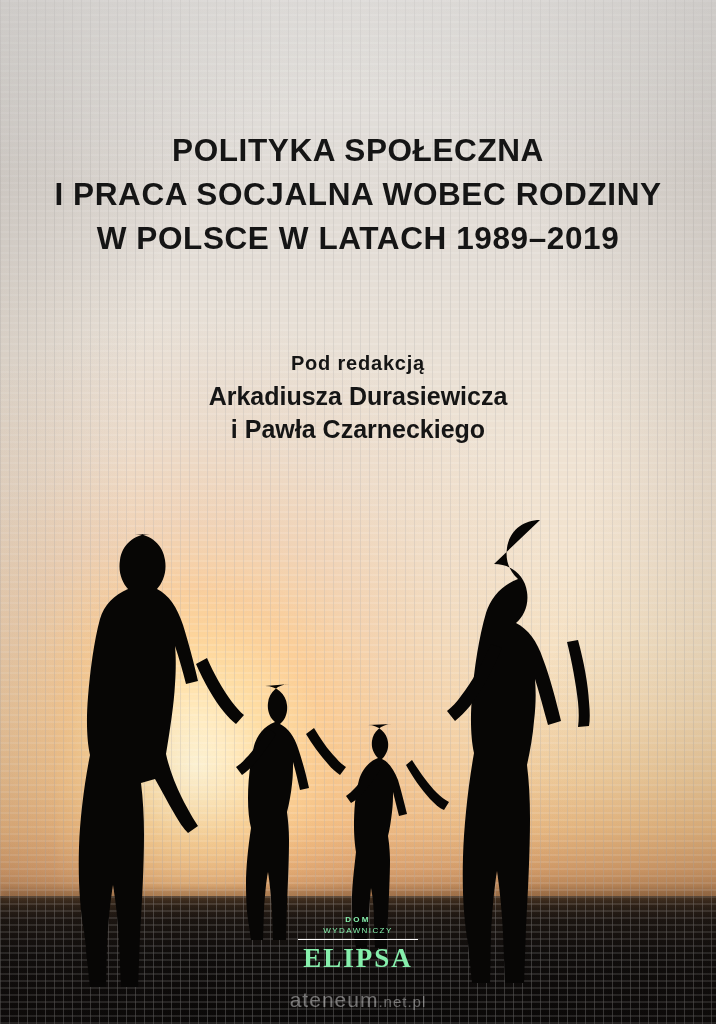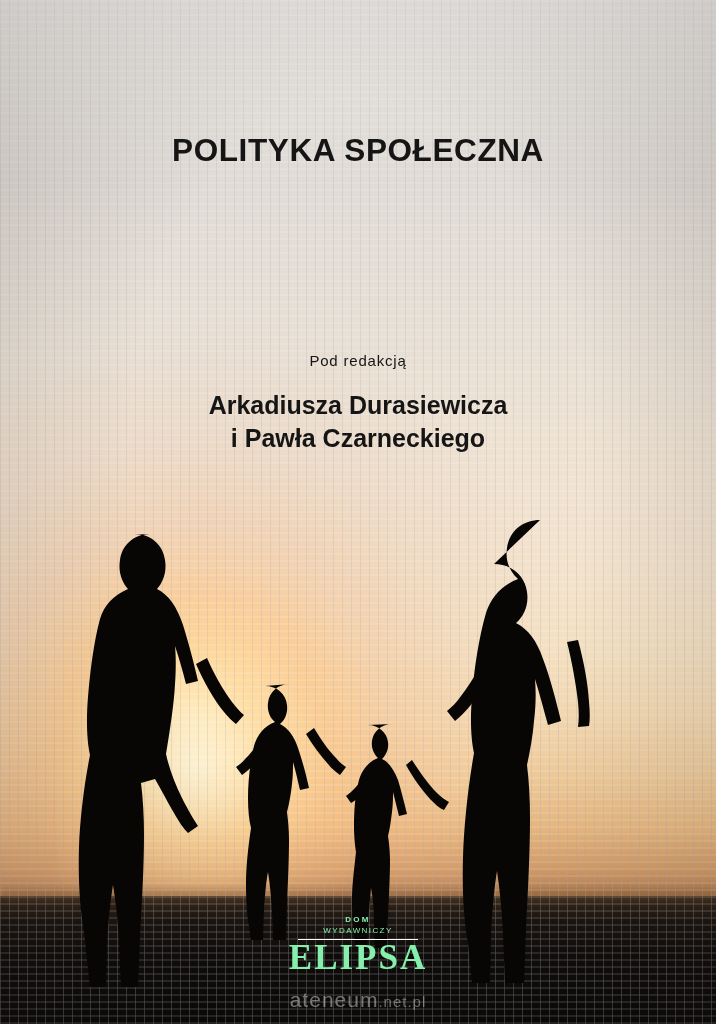--- a/index.html
+++ b/index.html
@@ -168,24 +168,24 @@
   .title .line { display: block; white-space: nowrap; }
 
   .editors {
     position: absolute;
     left: 0; right: 0;
     top: 352px;
     text-align: center;
     color: #151515;
   }
   .editors .lead {
-    font-size: 15px;
-    font-weight: normal;
+    font-size: 20px;
+    font-weight: bold;
     letter-spacing: 0.8px;
-    margin-bottom: 20px;
+    margin-bottom: 5px;
   }
   .editors .names {
     font-size: 25px;
     font-weight: bold;
     line-height: 33px;
   }
   .editors .names span { display: block; }
 
   
   .publisher {
@@ -211,21 +211,21 @@
     margin-bottom: 2px;
   }
   .publisher .rule {
     width: 120px;
     height: 1px;
     background: #ffffff;
     margin: 3px auto 4px auto;
   }
   .publisher .name {
     font-family: "Liberation Serif", serif;
-    font-size: 35px;
+    font-size: 27px;
     font-weight: bold;
     letter-spacing: 2px;
     line-height: 28px;
   }
 
   
   .watermark {
     position: absolute;
     left: 0; right: 0;
     bottom: 12px;
@@ -309,20 +309,22 @@
     <span class="f-left"></span>
     <span class="f-top-left"></span>
     <span class="f-top-right"></span>
     <span class="f-right-top"></span>
     <span class="f-right-bot"></span>
     <span class="f-bot"></span>
   </div>
 
   <div class="title">
     <span class="line">POLITYKA SPOŁECZNA</span>
+    <span class="line">I PRACA SOCJALNA WOBEC RODZINY</span>
+    <span class="line">W POLSCE W LATACH 1989–2019</span>
   </div>
 
   <div class="editors">
     <div class="lead">Pod redakcją</div>
     <div class="names">
       <span>Arkadiusza Durasiewicza</span>
       <span>i Pawła Czarneckiego</span>
     </div>
   </div>
 

